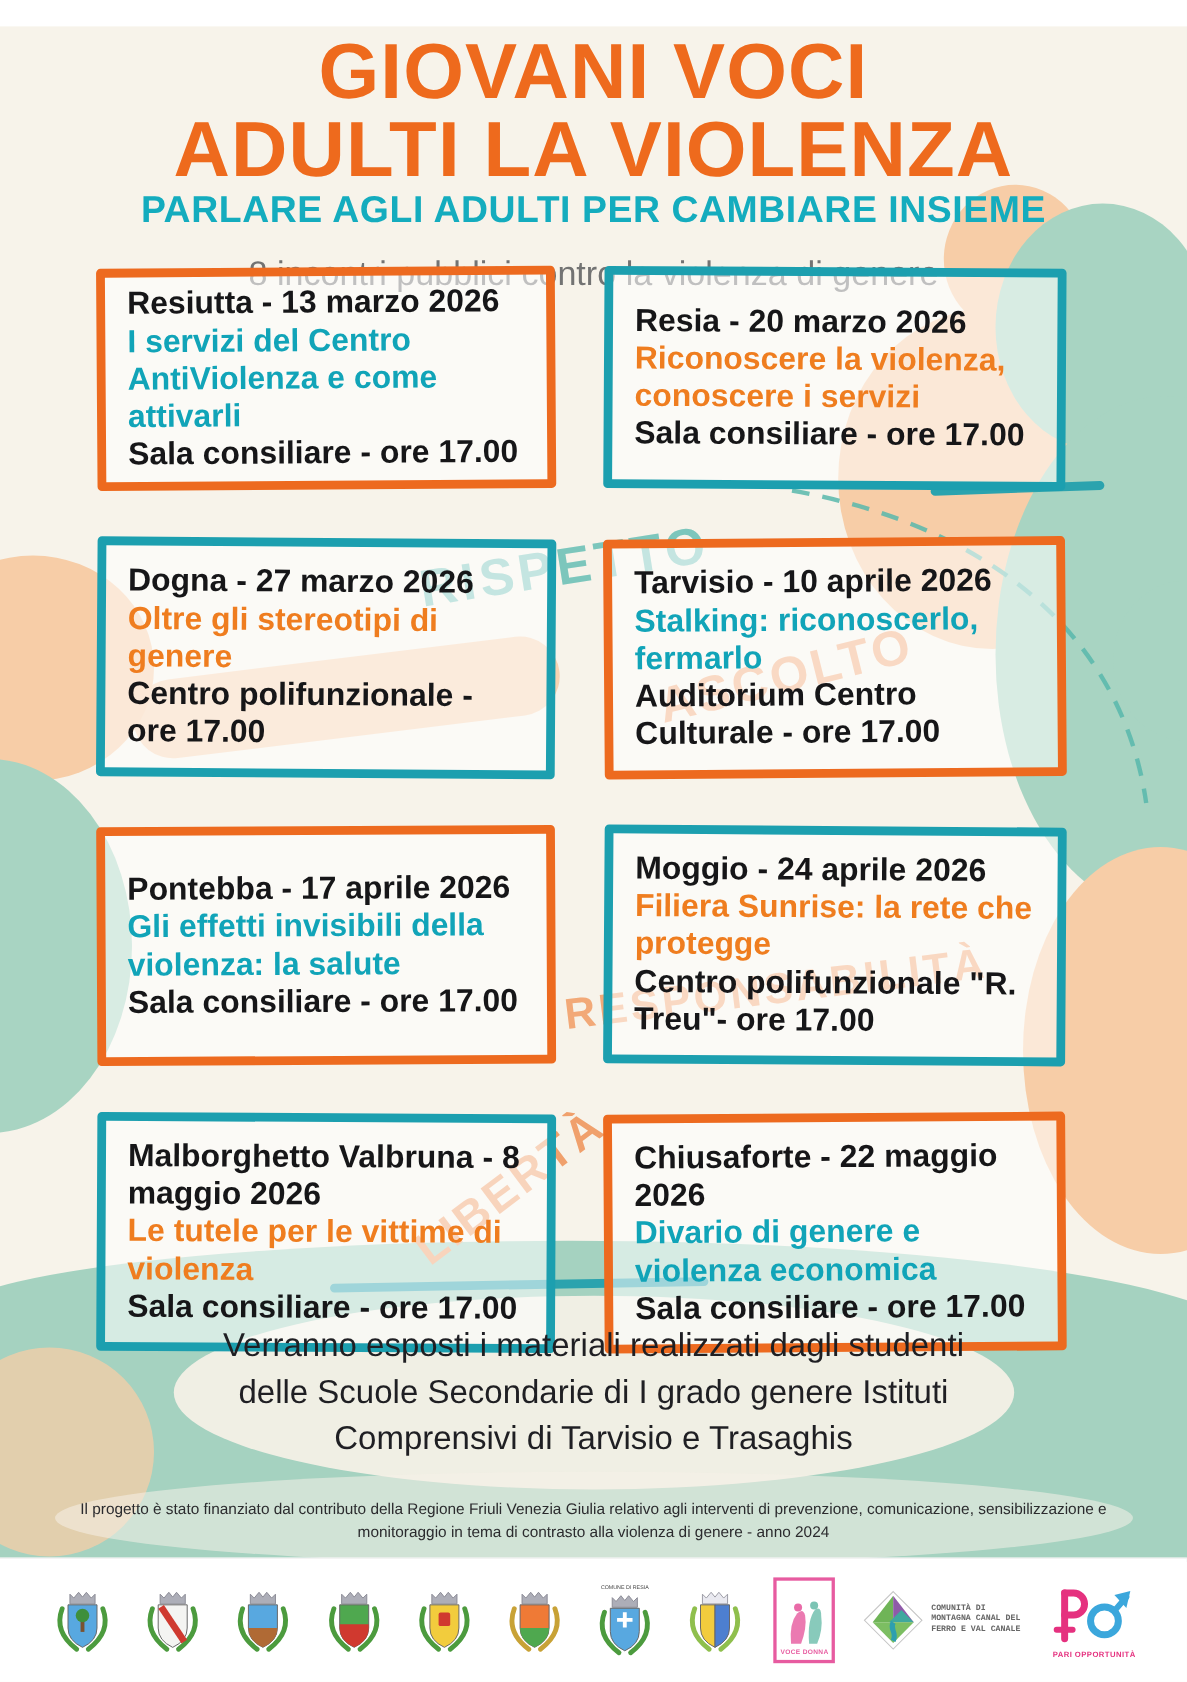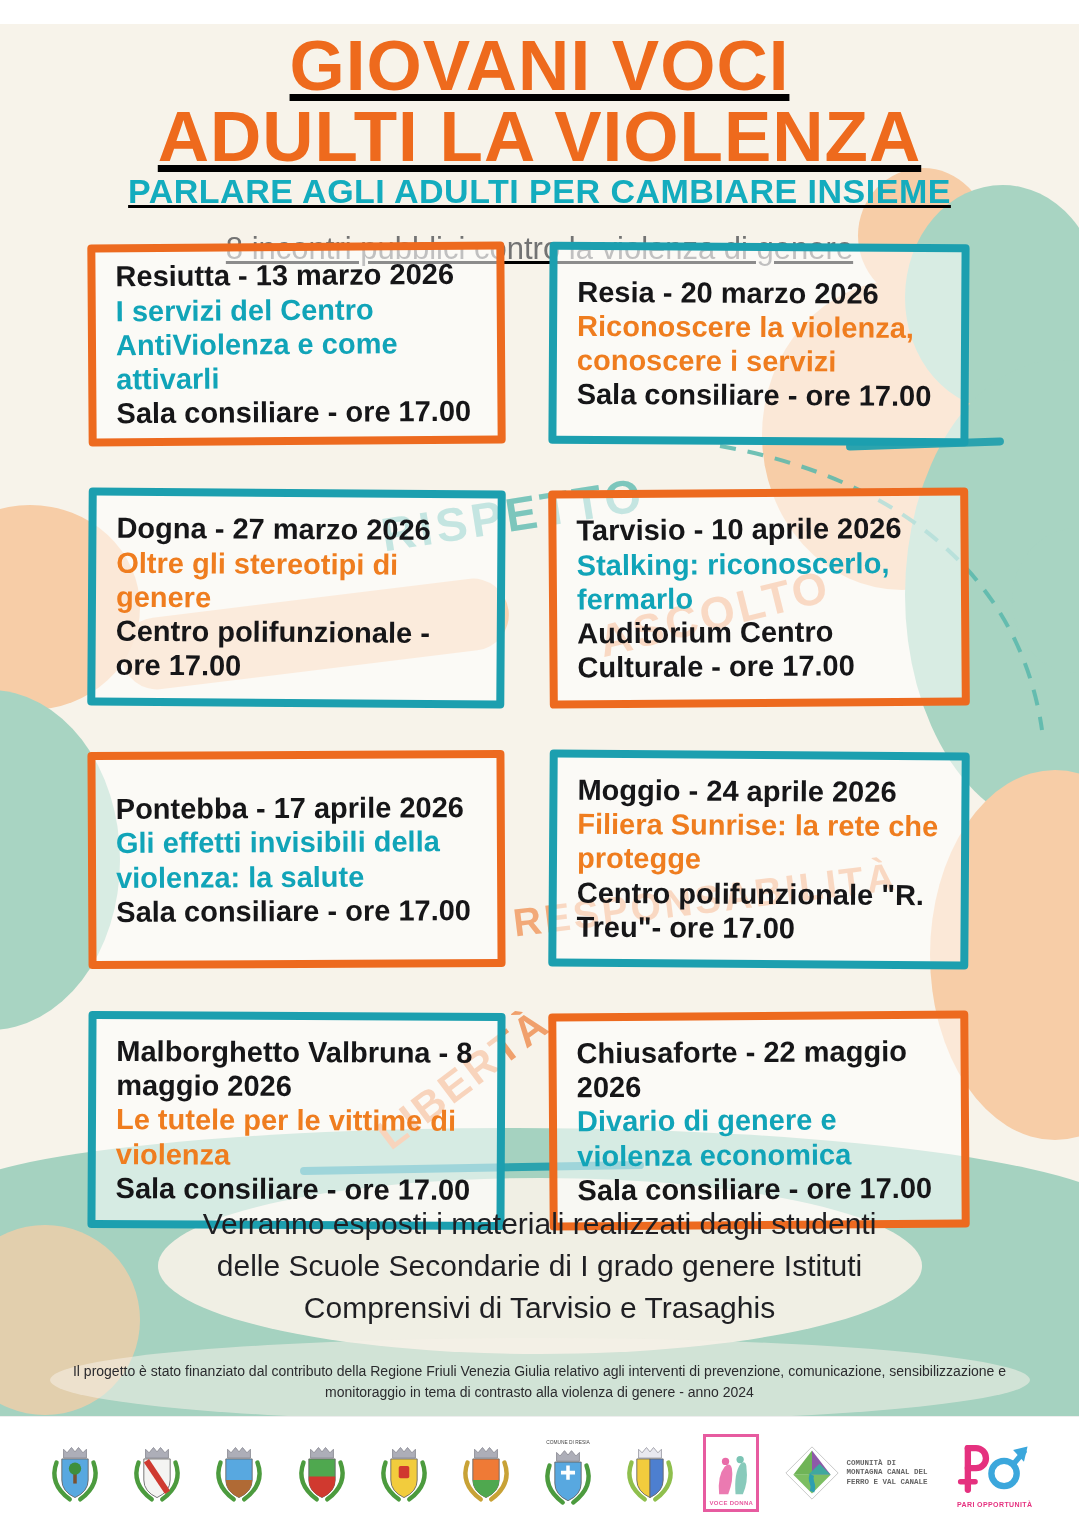--- a/index.html
+++ b/index.html
@@ -21,21 +21,21 @@
   .brush{position:absolute;z-index:1;background:#2BA3AE;border-radius:4px;}
   .dashes{position:absolute;z-index:1;}
   .armshape{position:absolute;z-index:0;background:#F7CDA7;opacity:.85;border-radius:40px;transform:rotate(-7deg);}
   
   .wm{position:absolute;z-index:1;font-weight:bold;white-space:nowrap;}
   .wm-rispetto{top:487px;left:380px;font-size:47px;color:#7CC6BC;transform:rotate(-9deg);letter-spacing:4px;}
   .wm-ascolto{top:588px;left:596px;font-size:45px;color:#F2AC7D;transform:rotate(-14deg);letter-spacing:3px;}
   .wm-responsabilita{top:878px;left:512px;font-size:39px;color:#F2A978;transform:rotate(-7deg);letter-spacing:3px;}
   .wm-liberta{top:1055px;left:362px;font-size:42px;color:#F0A06C;transform:rotate(-37deg);letter-spacing:3px;}
   
-  .header{position:absolute;top:30px;left:0;right:0;text-align:center;z-index:2;text-decoration:underline;}
+  .header{position:absolute;top:30px;left:0;right:0;text-align:center;z-index:2;}
   .title{font-size:71px;line-height:1.0;font-weight:bold;color:#EE6A1D;letter-spacing:1px;}
   .subtitle{font-size:34px;font-weight:bold;color:#14ACBE;letter-spacing:.5px;}
   .intro{margin-top:20px;font-size:31px;color:#737373;font-weight:normal;}
   
   .grid{
     position:absolute;z-index:2;top:243px;left:88px;width:897px;
     display:grid;grid-template-columns:417px 420px;column-gap:60px;
     grid-template-rows:202px 218px 217px 217px;row-gap:30px;gap:44px;
   }
   .card{

